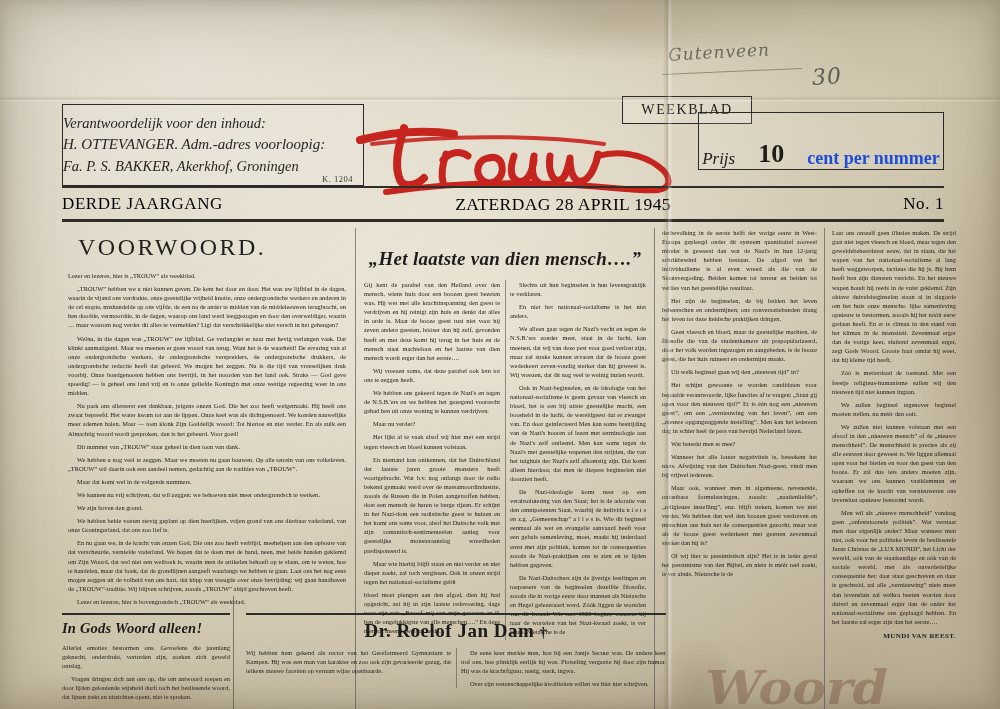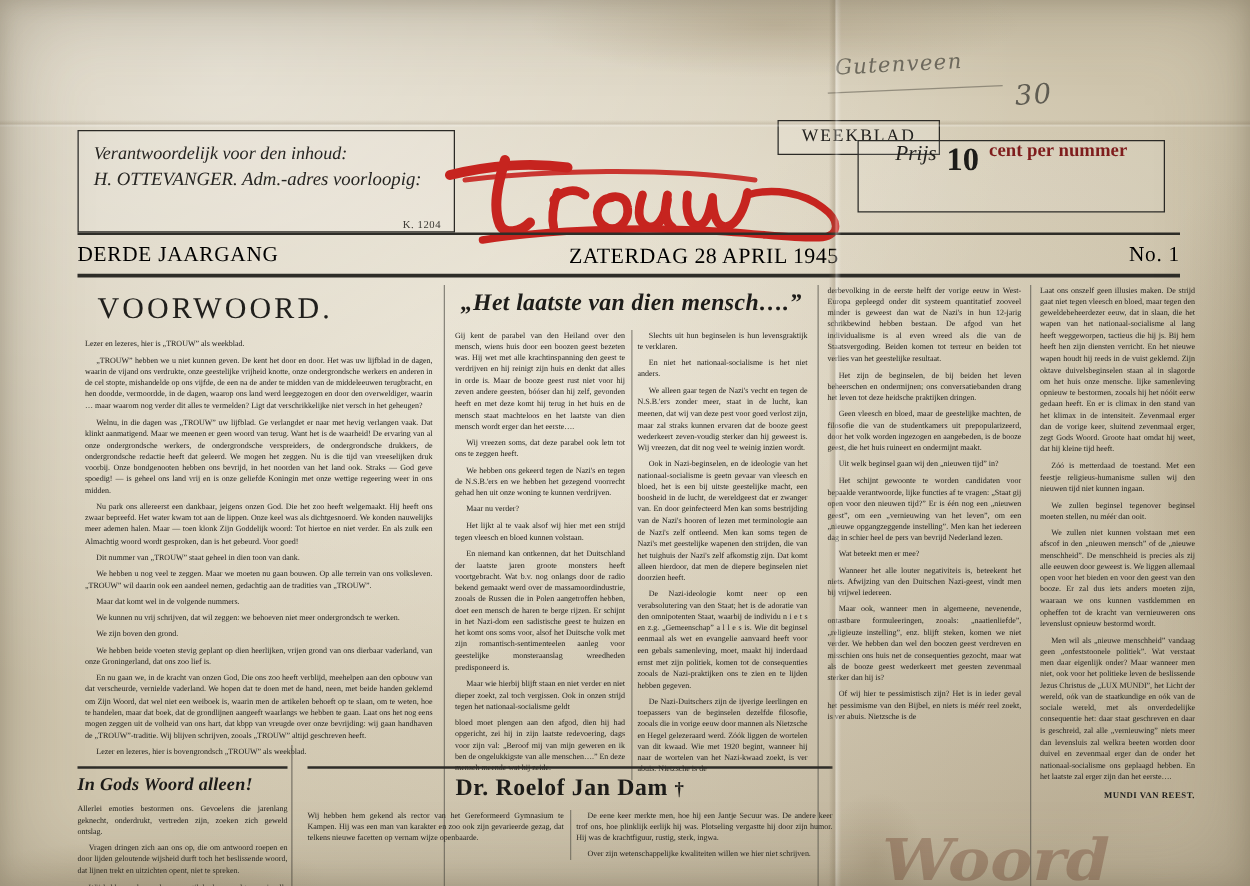--- a/index.html
+++ b/index.html
@@ -73,37 +73,37 @@
     left: 62px; top: 96px; width: 882px; height: 118px;
   }
   .mast-box {
     position: absolute;
     border: 1.6px solid #2b2a26;
     box-sizing: border-box;
     background: rgba(255,255,255,0.12);
   }
   #mast-left {
     left: 0; top: 8px; width: 302px; height: 82px;
-    padding: 8px 10px 4px 12px;
+    padding: 8px 10px 4px 0;
   }
   #mast-left .l1 { font-style: italic; font-size: 14.5px; color: #262522; line-height: 1.45; }
   #mast-left .l2 { font-style: italic; font-size: 15px; color: #262522; line-height: 1.45; }
   #mast-left .l3 { font-style: italic; font-size: 14.5px; color: #262522; line-height: 1.45; }
   #mast-left .code {
     position: absolute; right: 10px; bottom: 1px; font-size: 8.5px; font-style: normal;
     letter-spacing: 0.5px; color: #3a3832; margin-top: 36px;
   }
   #mast-right {
-    right: 12px; top: 16px; width: 246px; height: 58px;
-    display: flex; align-items: flex-start; justify-content: center;
-    gap: 8px;
+    right: 0; top: 16px; width: 246px; height: 58px;
+    display: flex; align-items: flex-end; justify-content: center;
+    gap: 23px;
   }
   #mast-right .pr-word { font-style: italic; font-size: 17px; color: #23221f; }
   #mast-right .pr-num { font-size: 26px; font-weight: bold; color: #1d1c19; font-family: "Liberation Serif", serif; }
-  #mast-right .pr-tail { font-size: 15px; font-weight: bold; color: #7f1d1d; }
+  #mast-right .pr-tail { font-size: 18px; font-weight: bold; color: #1d4ed8; }
 
   #weekblad {
     position: absolute;
     left: 560px; top: 0px; width: 128px; height: 26px;
     border: 1.5px solid #2b2a26;
     display: flex; align-items: center; justify-content: center;
     font-size: 14px; letter-spacing: 1.6px; color: #23221f;
     background: rgba(255,255,255,0.15);
   }
 
@@ -139,21 +139,21 @@
   #col2 { left: 302px; width: 282px; }
   #col3 { left: 600px; width: 155px; }
   #col4 { left: 770px; width: 124px; }
 
   .hl1 {
     font-size: 24px; letter-spacing: 2.5px; color: #201f1c;
     margin: 6px 0 10px 10px;
   }
   .hl2 {
     font-size: 19px; color: #1d1c19; text-align: center;
-    font-style: italic; font-weight: bold; margin: 4px 0 10px 0;
+    font-style: italic; font-weight: bold; margin: 20px 0 10px 0;
     letter-spacing: .3px;
   }
   p.news {
     font-size: 6.4px;
     line-height: 1.42;
     text-align: justify;
     margin: 0 0 4px 0;
     color: #22211d;
     font-family: "Liberation Serif", serif;
     hyphens: auto;
@@ -211,20 +211,21 @@
 
   <div class="handwriting" id="hw-place">Gutenveen</div>
   <div id="hw-underline"></div>
   <div class="handwriting" id="hw-num">30</div>
 
   <div id="masthead">
 
     <div class="mast-box" id="mast-left">
       <div class="l1">Verantwoordelijk voor den inhoud:</div>
       <div class="l2">H. OTTEVANGER.   Adm.-adres voorloopig:</div>
+      <div class="l3">Fa. P. S. BAKKER, Akerkhof, Groningen</div>
       <div class="code">K. 1204</div>
     </div>
 
     <div id="weekblad">
       <span>WEEKBLAD</span>
     </div>
 
     <div id="logo">
       <svg width="380" height="86" viewBox="0 0 380 86" xmlns="http://www.w3.org/2000/svg" aria-hidden="true">
         <g fill="none" stroke="#c6241f" stroke-width="7" stroke-linecap="round" stroke-linejoin="round">

